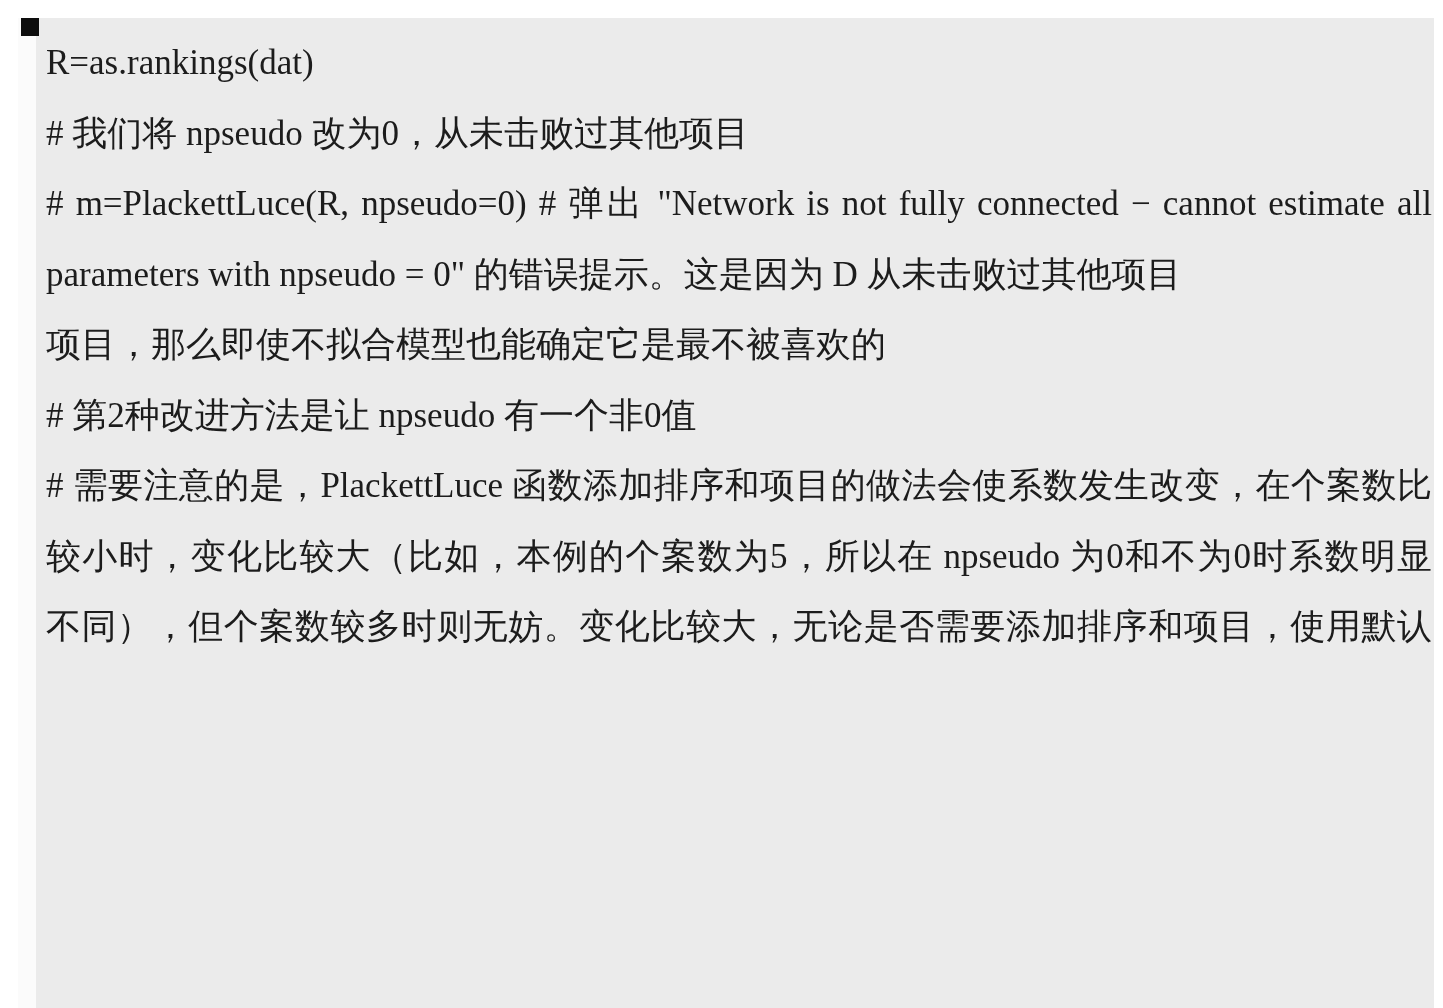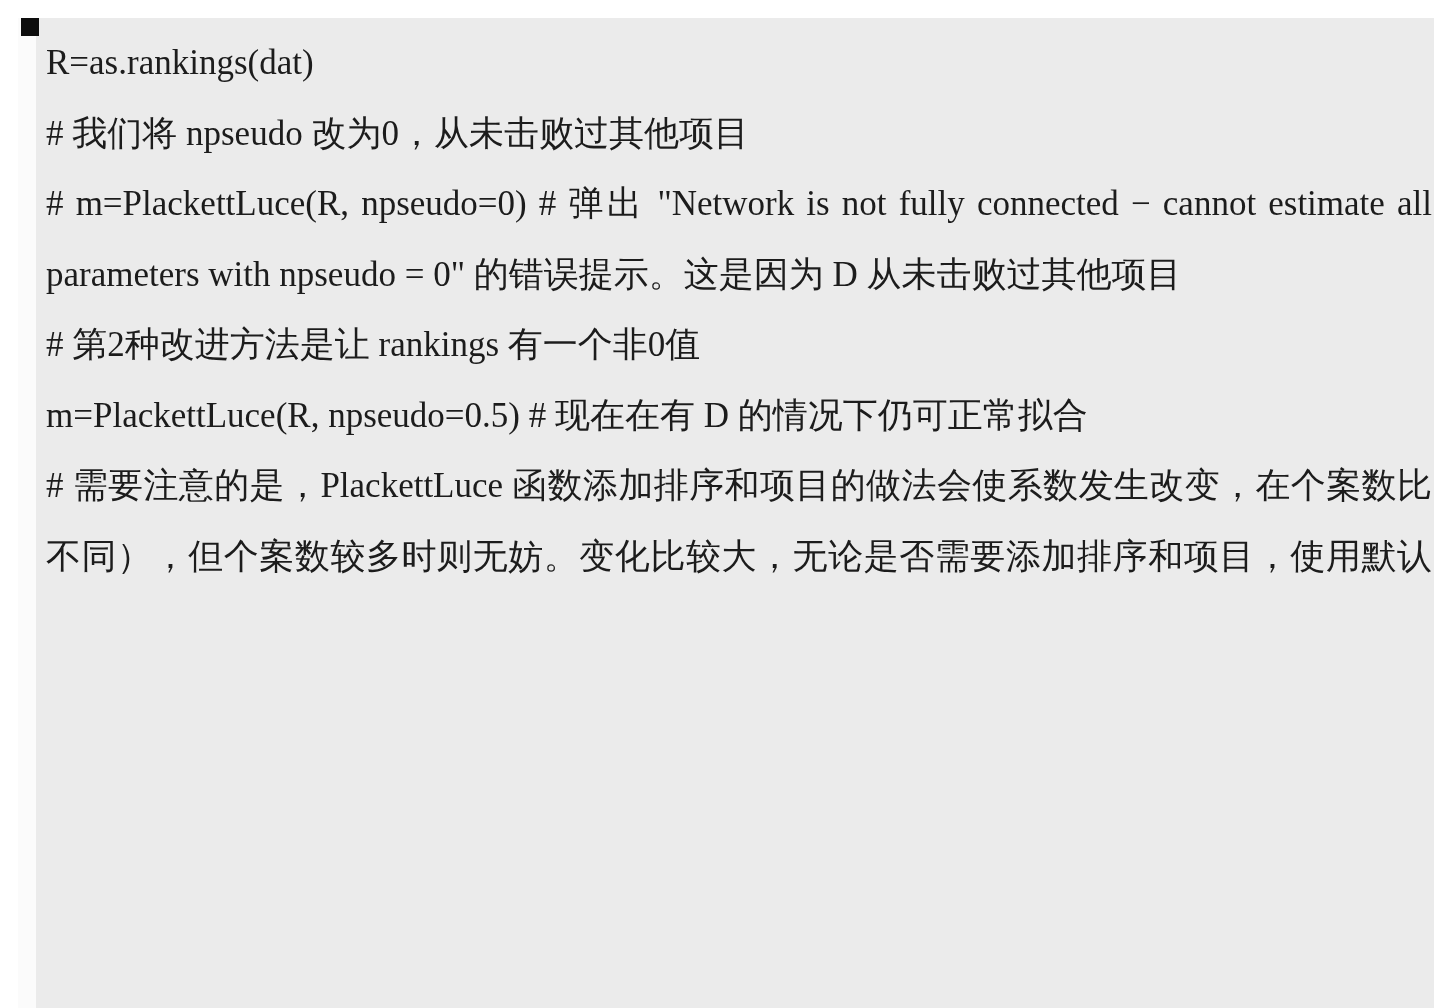--- a/index.html
+++ b/index.html
@@ -67,18 +67,19 @@
 <div class="page">
   <div class="edge-strip-left"></div>
   <div class="edge-strip-right"></div>
   <div class="crop-mark"></div>
 
   <div class="text-block">
     <div class="line">R=as.rankings(dat)</div>
     <div class="line"># 我们将 npseudo 改为0，从未击败过其他项目</div>
     <div class="line just"># m=PlackettLuce(R, npseudo=0) # 弹出 "Network is not fully connected − cannot estimate all item</div>
     <div class="line">parameters with npseudo = 0" 的错误提示。这是因为 D 从未击败过其他项目</div>
-    <div class="line"># 第2种改进方法是让 rankings 有一个非0值</div>
-    <div class="line">m=PlackettLuce(R, npseudo=0.5) # 现在在有 D 的情况下仍可正常拟合</div>
+    <div class="line">项目，那么即使不拟合模型也能确定它是最不被喜欢的</div>
+    <div class="line"># 第2种改进方法是让 npseudo 有一个非0值</div>
     <div class="line just"># 需要注意的是，PlackettLuce 函数添加排序和项目的做法会使系数发生改变，在个案数比</div>
+    <div class="line just">较小时，变化比较大（比如，本例的个案数为5，所以在 npseudo 为0和不为0时系数明显</div>
     <div class="line just">不同），但个案数较多时则无妨。变化比较大，无论是否需要添加排序和项目，使用默认</div>
   </div>
 </div>
 
 </body></html>

